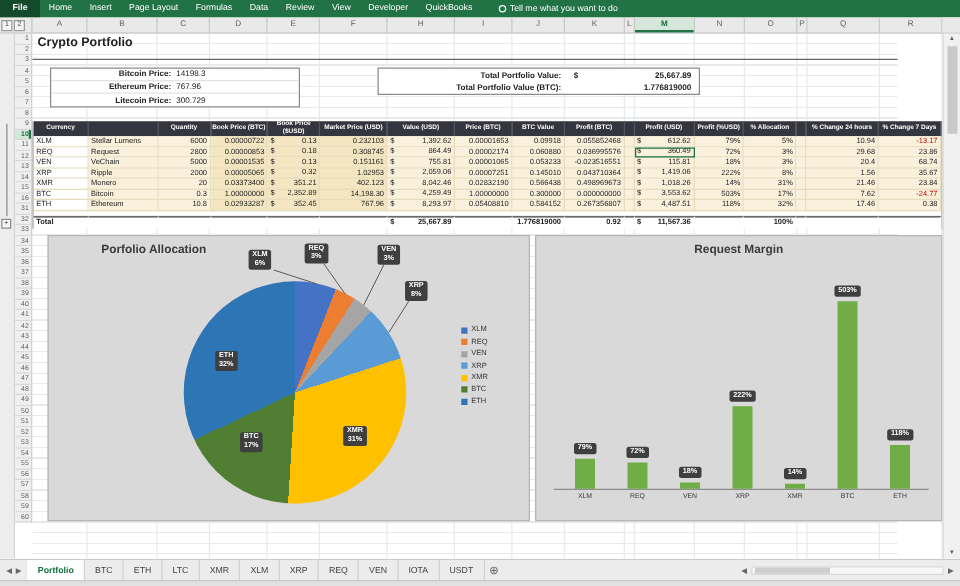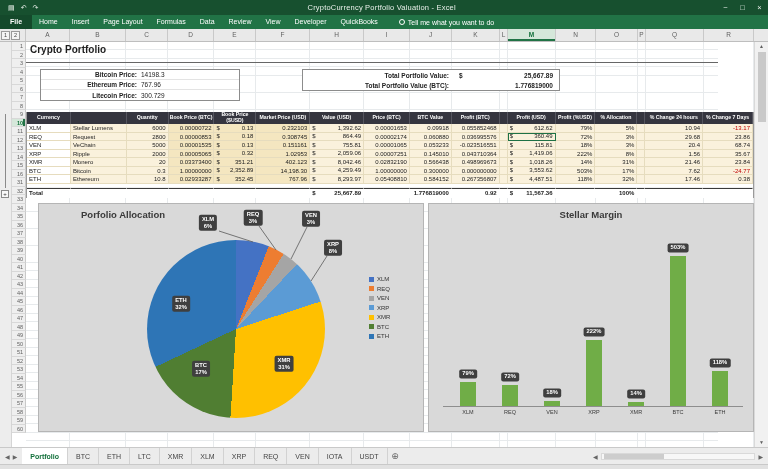--- a/index.html
+++ b/index.html
@@ -107,33 +107,20 @@
   .hscroll{margin-left:auto;width:180px;display:flex;align-items:center;padding:0 5px;gap:3px;color:#666;font-size:6px}
   .hst{flex:1;height:7px;background:#F7F7F7;border:1px solid #D9D9D9;position:relative}
   .hsthumb{position:absolute;left:2px;top:0;bottom:0;width:60px;background:#CDCDCD}
   .statusbar{flex:0 0 5px;background:#E1E1E1;border-top:1px solid #C9C9C9}
 </style>
 </head>
 <body>
 
 <div class="app">
 
-  <div class="titlebar">
-    <div class="qat">
-      <span>▤</span>
-      <span>↶</span>
-      <span>↷</span>
-    </div>
-    <div class="wtitle">CryptoCurrency Portfolio Valuation - Excel</div>
-    <div class="winctl">
-      <span>−</span>
-      <span>□</span>
-      <span>×</span>
-    </div>
-  </div>
 
   <div class="ribbonrow">
     <div id="ribbonTabs">
         <span class="rtab file">File</span>
         <span class="rtab">Home</span>
         <span class="rtab">Insert</span>
         <span class="rtab">Page Layout</span>
         <span class="rtab">Formulas</span>
         <span class="rtab">Data</span>
         <span class="rtab">Review</span>
@@ -569,21 +556,21 @@
       <div class="badge" style="left: 169px; top: 19px;">XLM<br>6%</div>
           <div class="badge" style="left: 214px; top: 14px;">REQ<br>3%</div>
           <div class="badge" style="left: 272px; top: 15px;">VEN<br>3%</div>
           <div class="badge" style="left: 294px; top: 44px;">XRP<br>8%</div>
           <div class="badge" style="left: 245px; top: 160px;">XMR<br>31%</div>
           <div class="badge" style="left: 162px; top: 165px;">BTC<br>17%</div>
           <div class="badge" style="left: 142px; top: 100px;">ETH<br>32%</div>
         </div>
 
       <div class="chartbox" id="barBox">
-        <div class="ctitle bar">Stellar Margin</div>
+        <div class="ctitle bar">Request Margin</div>
         <div class="baseline"></div>
       <div class="bar" style="left: 31px; top: 178px; height: 24px; background: rgb(112, 173, 71);"></div>
           <div class="badge" style="left: 39px; top: 170px;">79%</div>
           <div class="blabel" style="left: 18px;">XLM</div>
           <div class="bar" style="left: 73px; top: 181px; height: 21px; background: rgb(112, 173, 71);"></div>
           <div class="badge" style="left: 81px; top: 173px;">72%</div>
           <div class="blabel" style="left: 60px;">REQ</div>
           <div class="bar" style="left: 115px; top: 197px; height: 5px; background: rgb(112, 173, 71);"></div>
           <div class="badge" style="left: 123px; top: 189px;">18%</div>
           <div class="blabel" style="left: 102px;">VEN</div>

